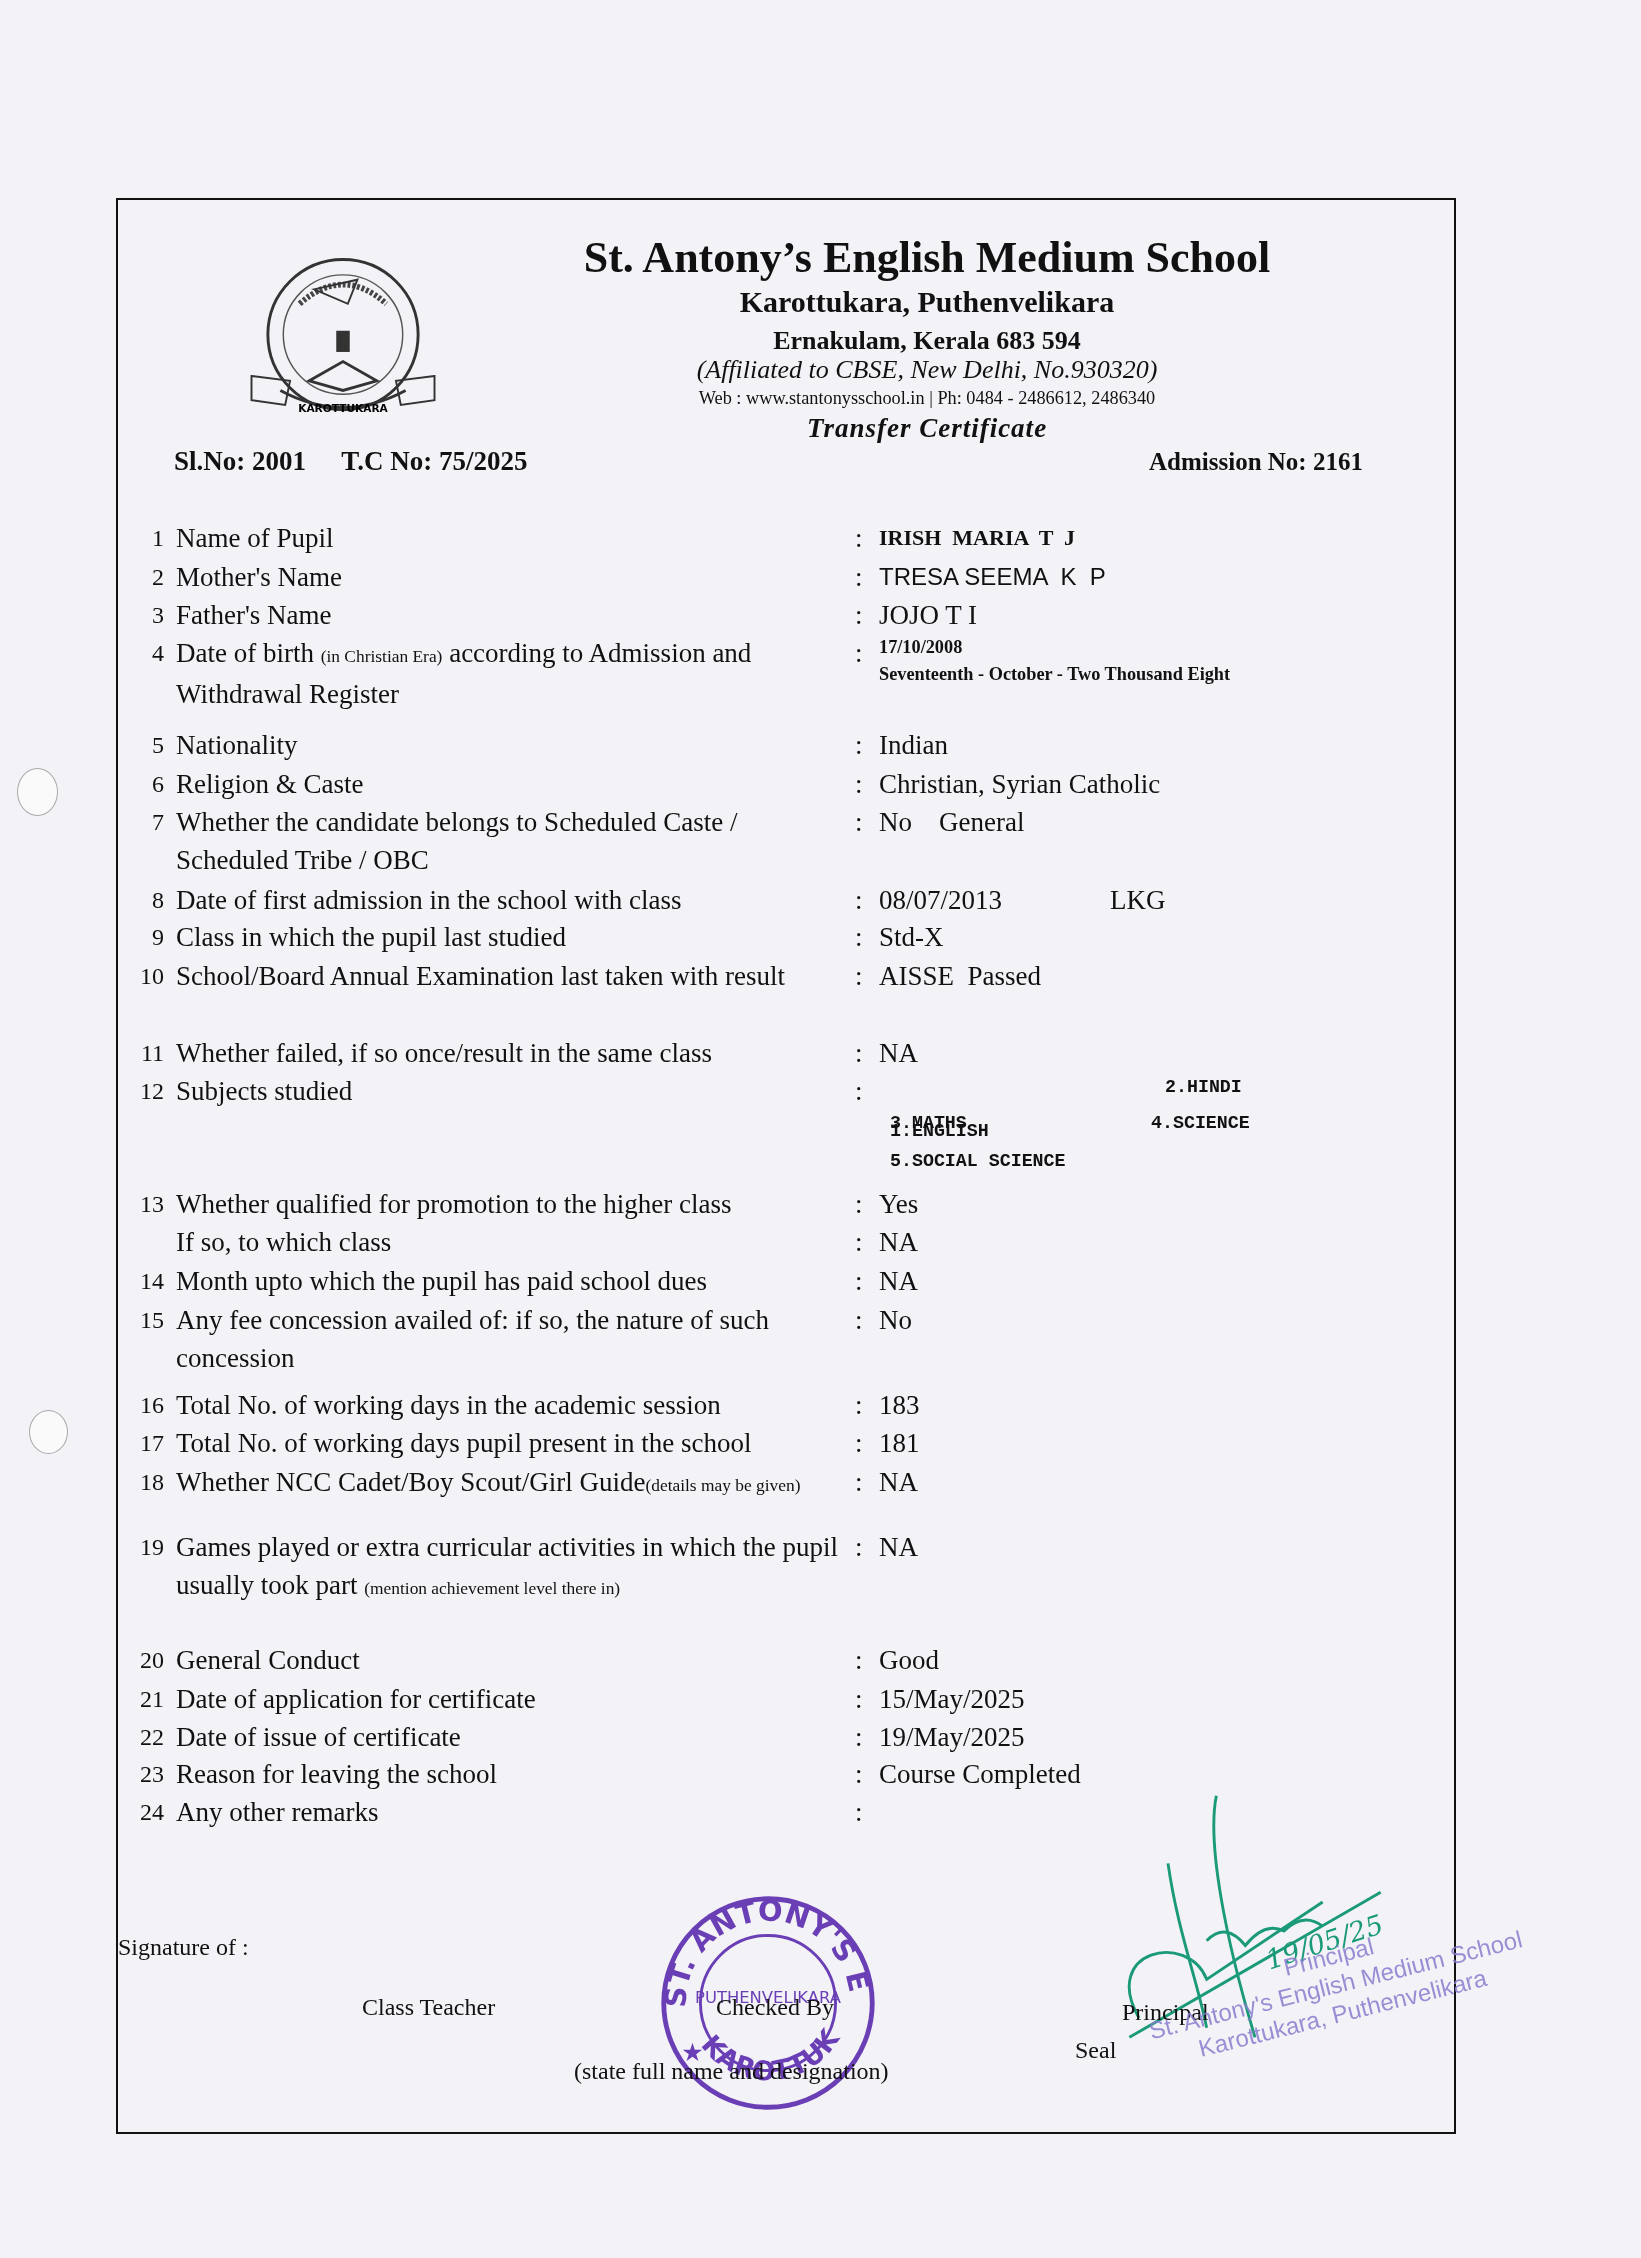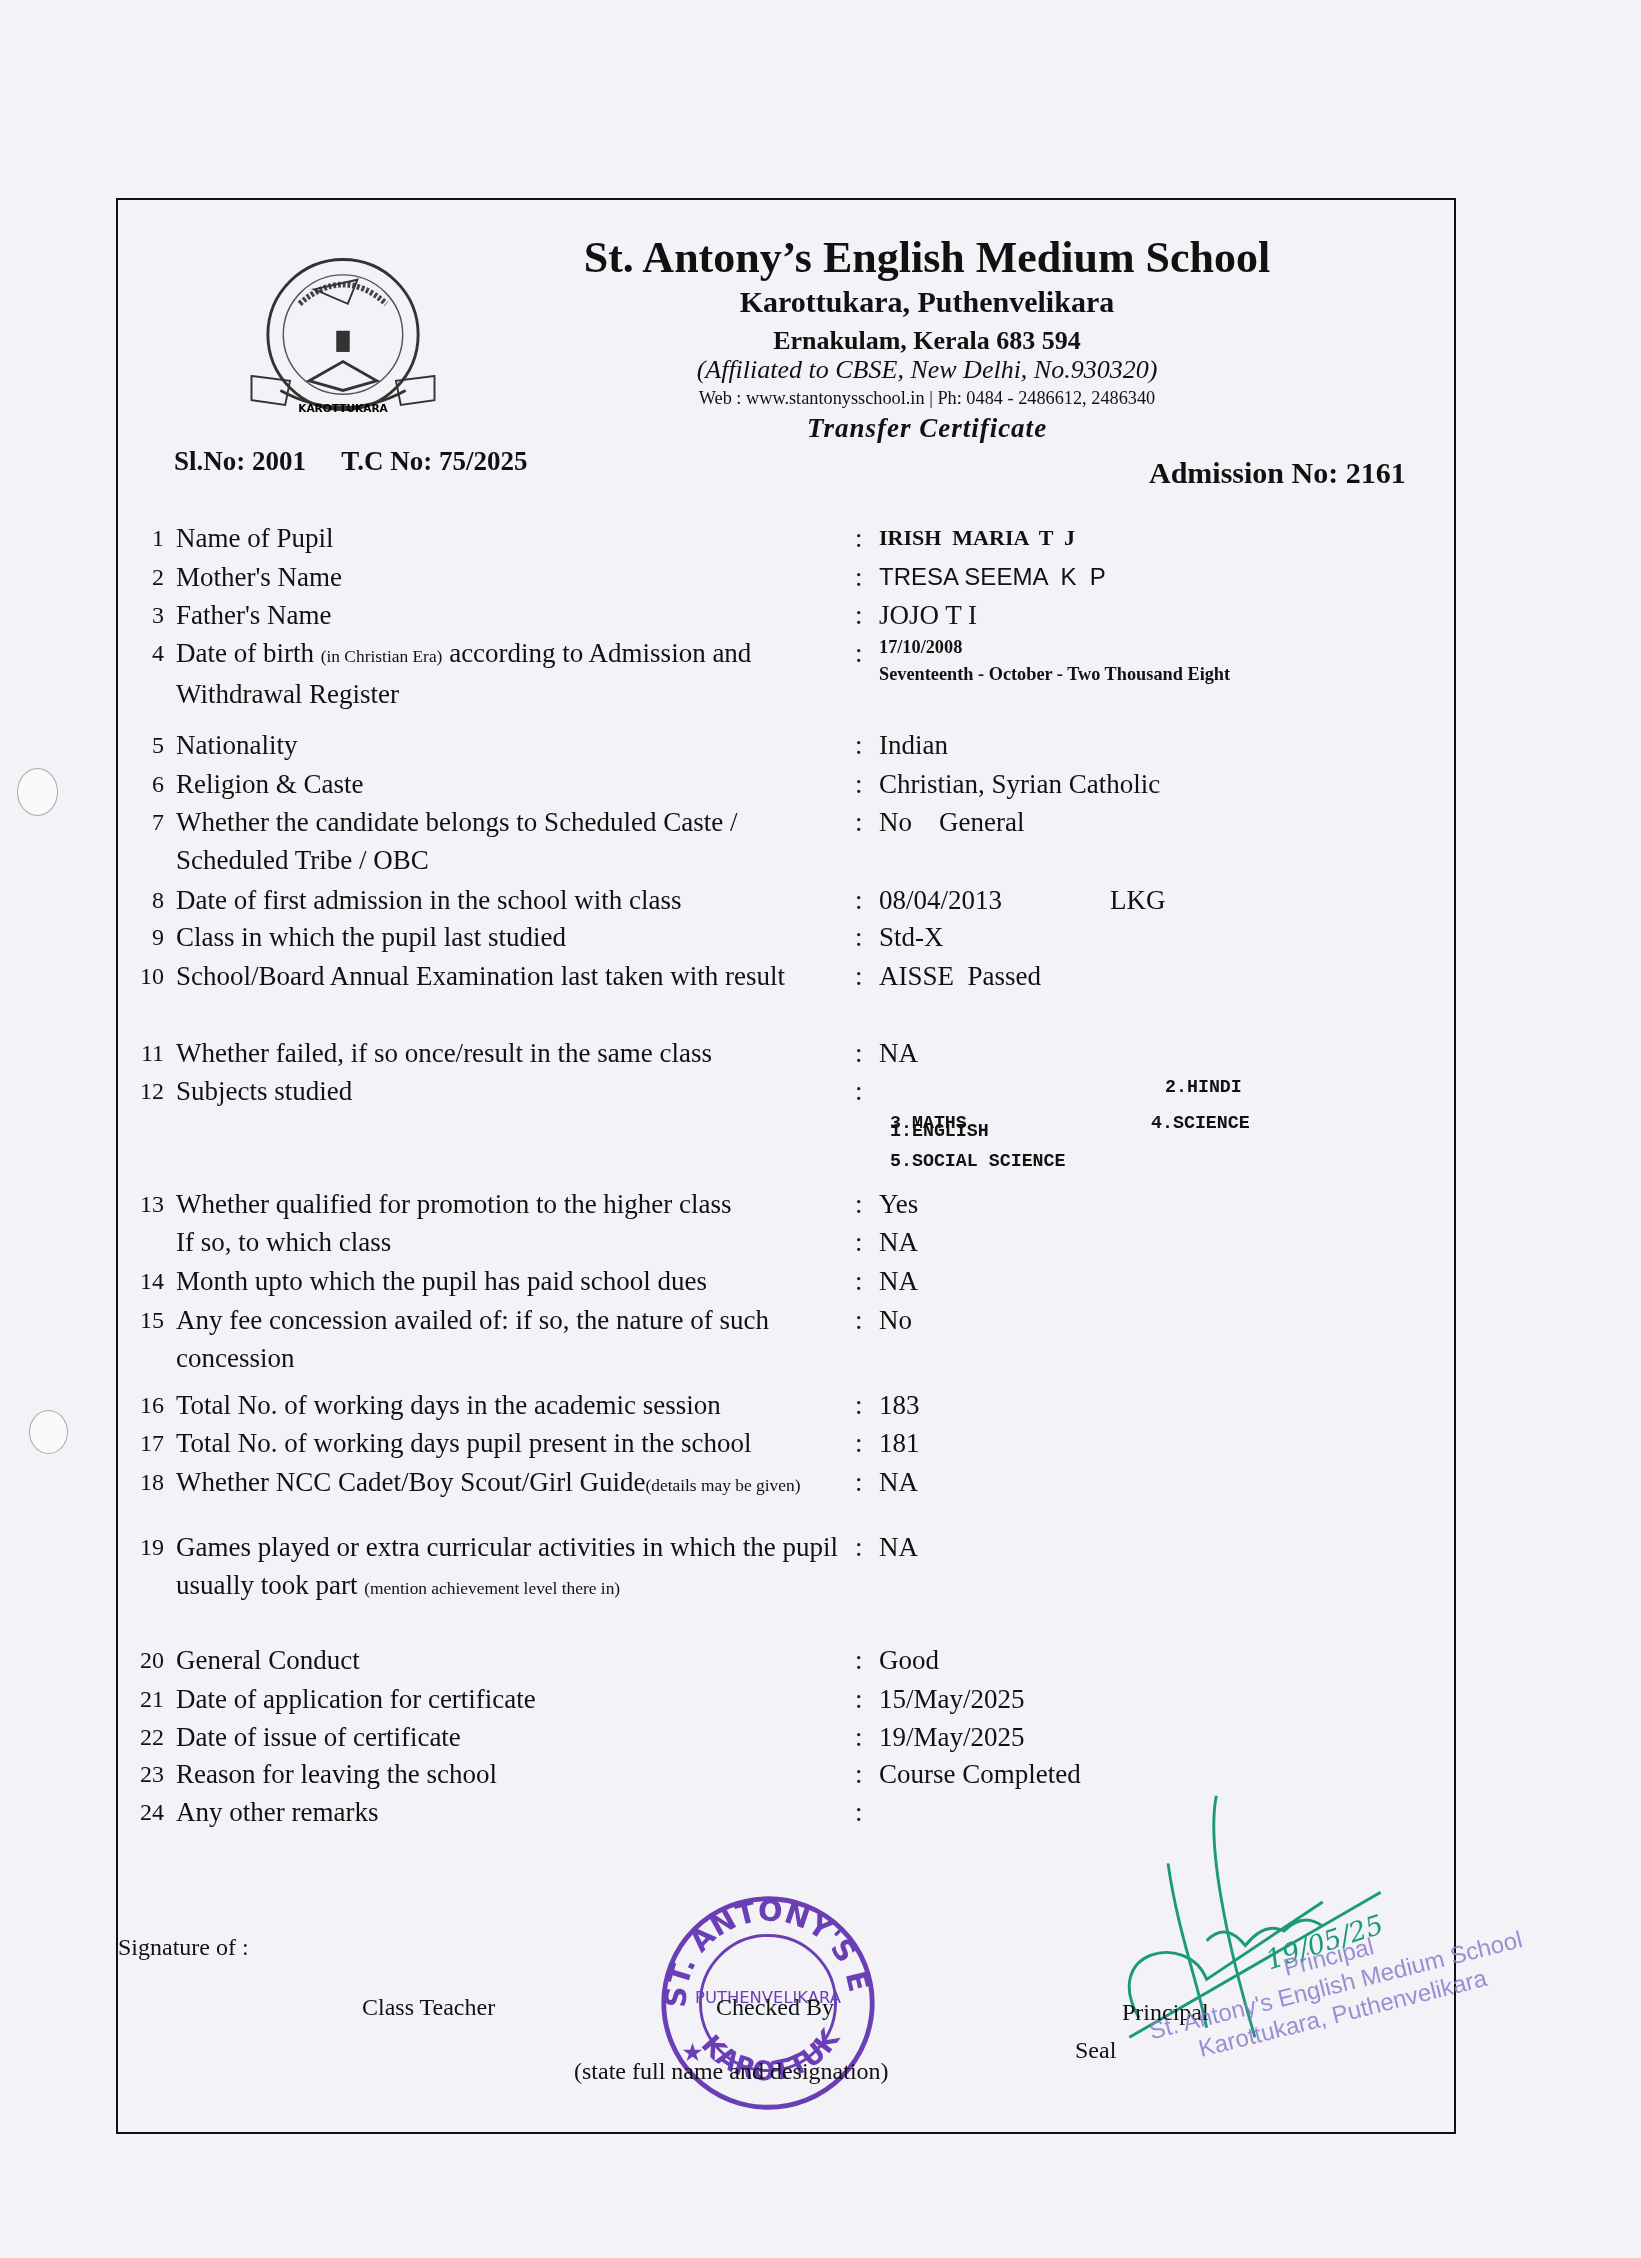--- a/index.html
+++ b/index.html
@@ -25,21 +25,21 @@
   .header { position: absolute; left: 444px; width: 966px; text-align: center; }
   .school-name { top: 232px; font-size: 44px; font-weight: bold; }
   .locality { top: 285px; font-size: 30px; font-weight: bold; }
   .district { top: 326px; font-size: 26px; font-weight: bold; }
   .affiliation { top: 355px; font-size: 26px; font-style: italic; }
   .contact { top: 388px; font-size: 18.3px; }
   .doc-title { top: 413px; font-size: 27px; font-weight: bold; font-style: italic; letter-spacing: 1px; }
 
   .meta-left { position: absolute; left: 174px; top: 446px; font-size: 27px; font-weight: bold; }
   .meta-left span { margin-right: 29px; }
-  .meta-right { position: absolute; left: 1149px; top: 448px; font-size: 30px; font-weight: bold; margin-top: 8px; }
+  .meta-right { position: absolute; left: 1149px; top: 448px; font-size: 25px; font-weight: bold; }
 
   .row { position: absolute; font-size: 27px; line-height: 38px; }
   .num { position: absolute; left: 0; width: 48px; text-align: right; font-size: 24px; }
   .label { position: absolute; left: 60px; width: 676px; }
   .label small { font-size: 17.4px; }
   .colon { position: absolute; left: 739px; }
   .value { position: absolute; left: 763px; width: 502px; }
 
   .subjects { position: absolute; left: 890px; font-family: "Liberation Mono", "DejaVu Sans Mono", monospace; font-weight: bold; font-size: 18.3px; }
   .subjects div { position: absolute; white-space: nowrap; }
@@ -141,21 +141,21 @@
     <span class="num">7</span>
     <span class="label">Whether the candidate belongs to Scheduled Caste / Scheduled Tribe / OBC</span>
     <span class="colon">:</span>
     <span class="value" style="white-space:pre;">No    General</span>
   </div>
 
   <div class="row" style="top:881px; width:1332px;">
     <span class="num">8</span>
     <span class="label">Date of first admission in the school with class</span>
     <span class="colon">:</span>
-    <span class="value">08/04/2013</span>
+    <span class="value">08/07/2013</span>
     <span class="value" style="left:994px;">LKG</span>
   </div>
 
   <div class="row" style="top:918px; width:1332px;">
     <span class="num">9</span>
     <span class="label">Class in which the pupil last studied</span>
     <span class="colon">:</span>
     <span class="value">Std-X</span>
   </div>
 

